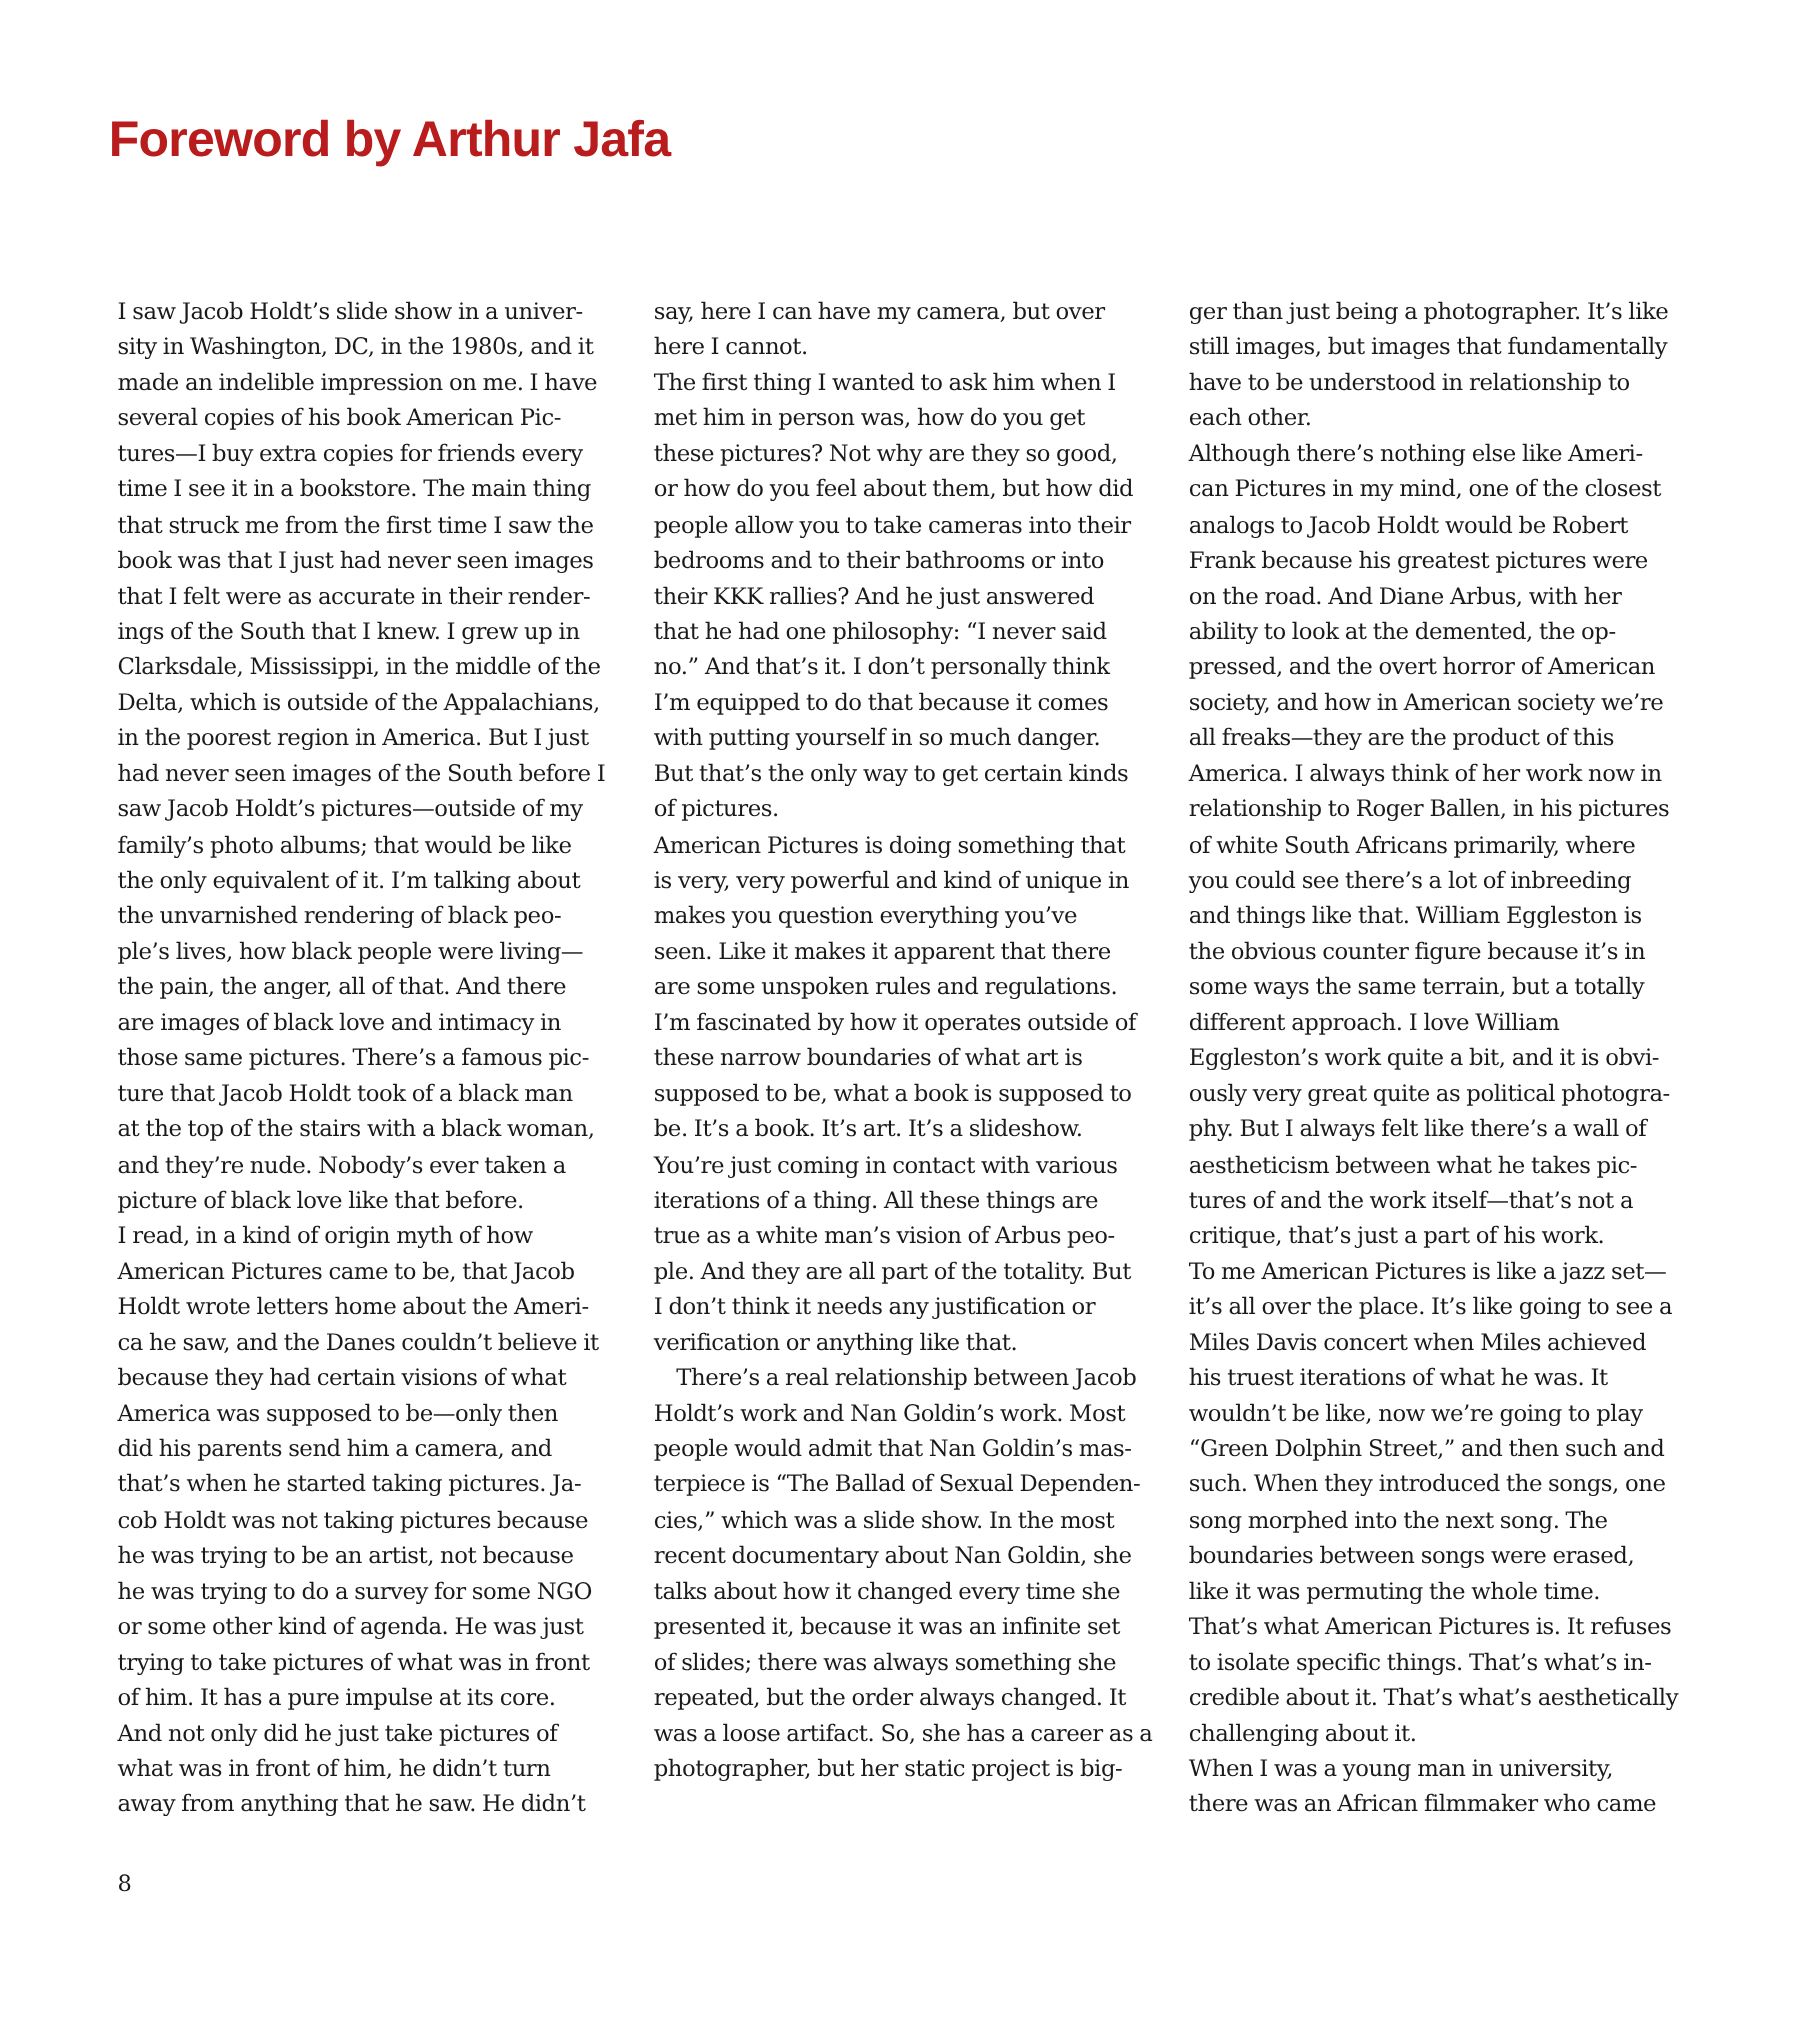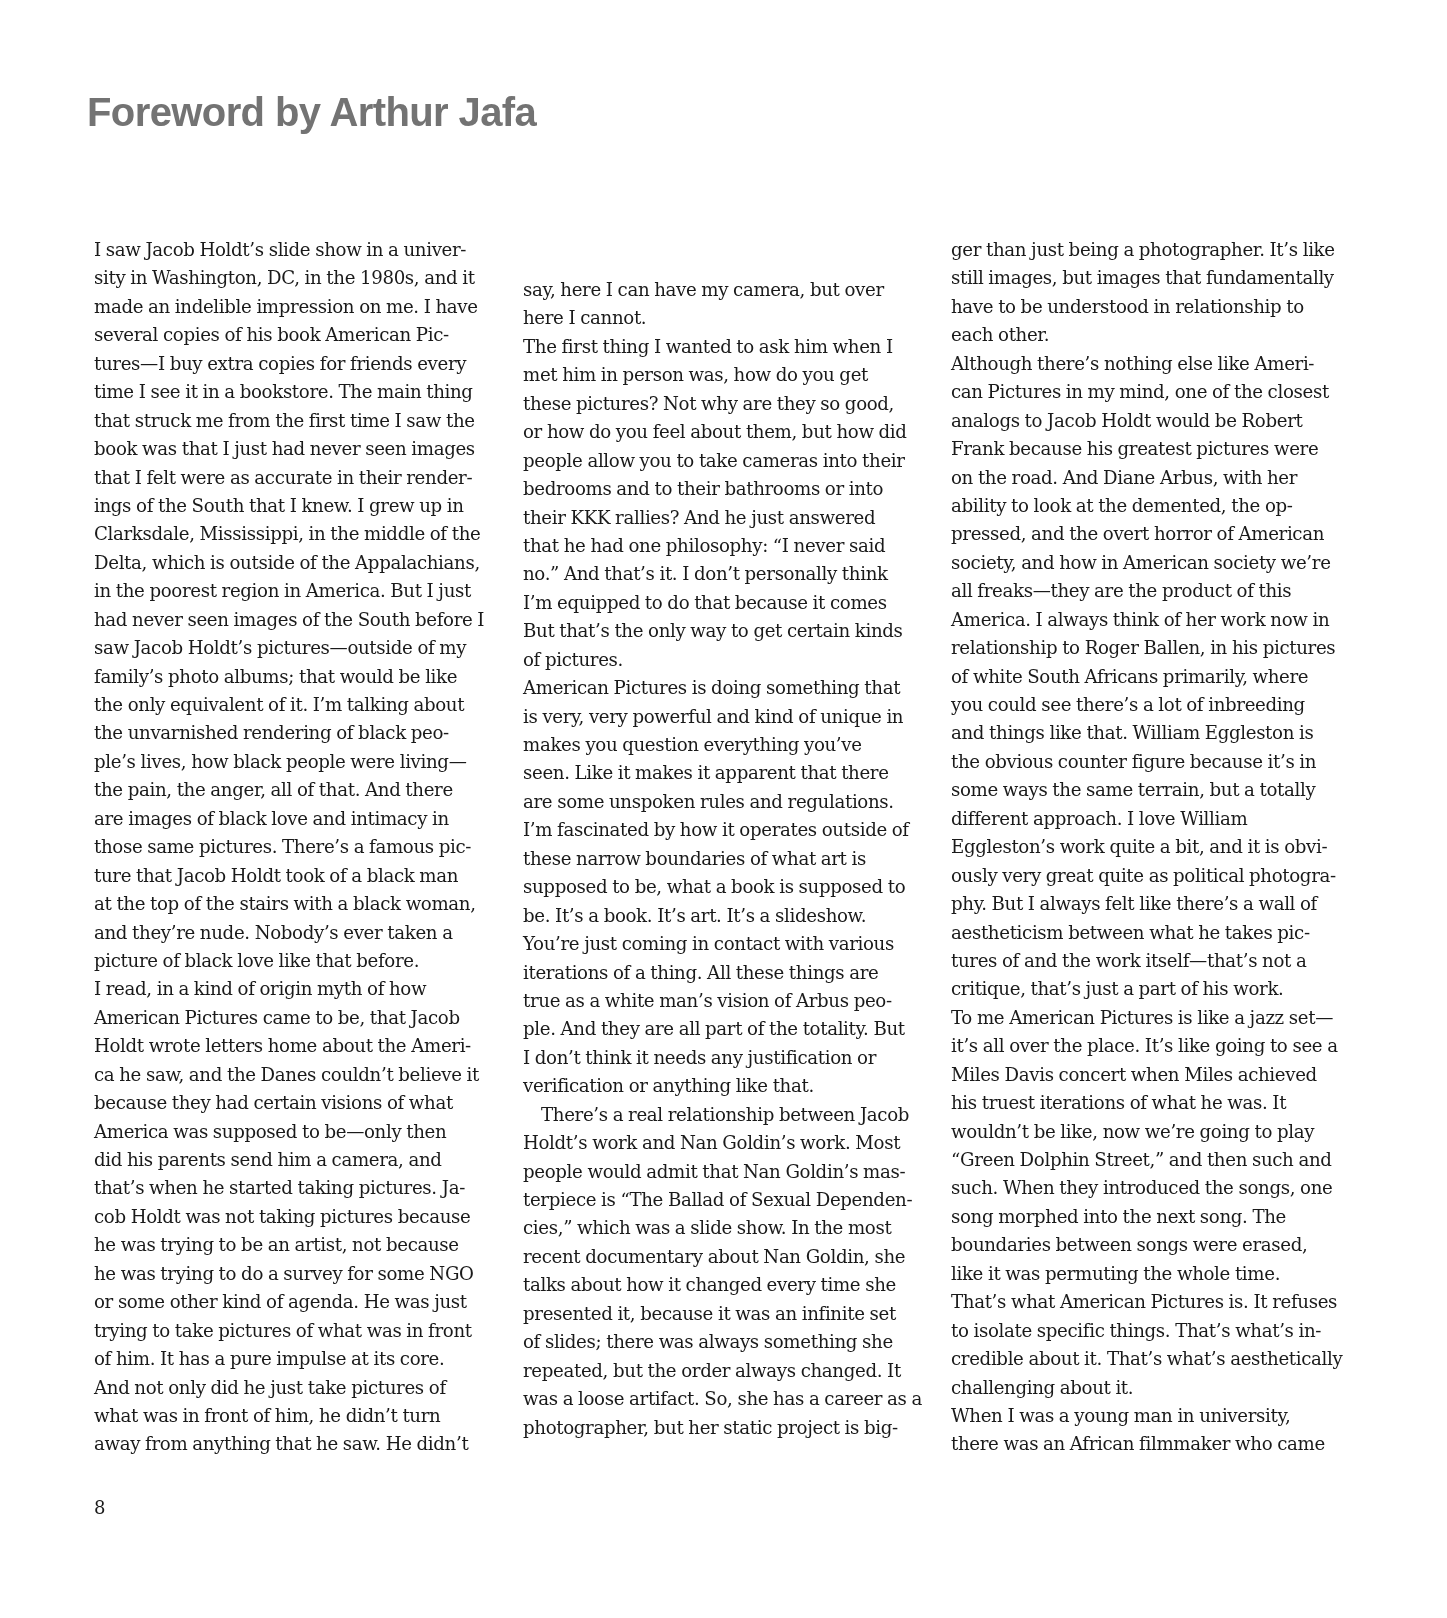--- a/index.html
+++ b/index.html
@@ -1,30 +1,30 @@
 <!DOCTYPE html>
 <html><head>
   <meta charset="utf-8">
   <style>
     html, body { margin: 0; padding: 0; background: #ffffff; }
     body { width: 1447px; height: 1618px; position: relative; overflow: hidden; color: #1a1a1a; }
     .title {
       position: absolute; left: 87px; top: 88px;
       font-family: "Liberation Sans", sans-serif; font-weight: bold;
-      font-size: 40px; letter-spacing: -0.6px; color: #737373;
+      font-size: 40px; letter-spacing: -0.6px; color: #b91c1c;
       margin: 0; line-height: 48px;
     }
     .col {
       position: absolute; top: 236px; width: 400px;
       font-family: "DejaVu Serif", serif; font-size: 18.2px;
       line-height: 28.45px; letter-spacing: -0.35px; word-spacing: -0.5px;
       white-space: nowrap;
     }
     .col1 { left: 94px; }
-    .col2 { left: 523px; margin-top: 40px; }
+    .col2 { left: 523px; }
     .col3 { left: 951px; }
     .line { display: block; height: 28.45px; }
     .line.indent { text-indent: 18px; }
     .page-number {
       position: absolute; left: 94px; top: 1496px;
       font-family: "DejaVu Serif", serif; font-size: 18px; line-height: 24px;
     }
   </style>
 </head>
 <body>
@@ -82,20 +82,21 @@
     <span class="line">The first thing I wanted to ask him when I</span>
     <span class="line">met him in person was, how do you get</span>
     <span class="line">these pictures? Not why are they so good,</span>
     <span class="line">or how do you feel about them, but how did</span>
     <span class="line">people allow you to take cameras into their</span>
     <span class="line">bedrooms and to their bathrooms or into</span>
     <span class="line">their KKK rallies? And he just answered</span>
     <span class="line">that he had one philosophy: “I never said</span>
     <span class="line">no.” And that’s it. I don’t personally think</span>
     <span class="line">I’m equipped to do that because it comes</span>
+    <span class="line">with putting yourself in so much danger.</span>
     <span class="line">But that’s the only way to get certain kinds</span>
     <span class="line">of pictures.</span>
     <span class="line">American Pictures is doing something that</span>
     <span class="line">is very, very powerful and kind of unique in</span>
     <span class="line">makes you question everything you’ve</span>
     <span class="line">seen. Like it makes it apparent that there</span>
     <span class="line">are some unspoken rules and regulations.</span>
     <span class="line">I’m fascinated by how it operates outside of</span>
     <span class="line">these narrow boundaries of what art is</span>
     <span class="line">supposed to be, what a book is supposed to</span>

